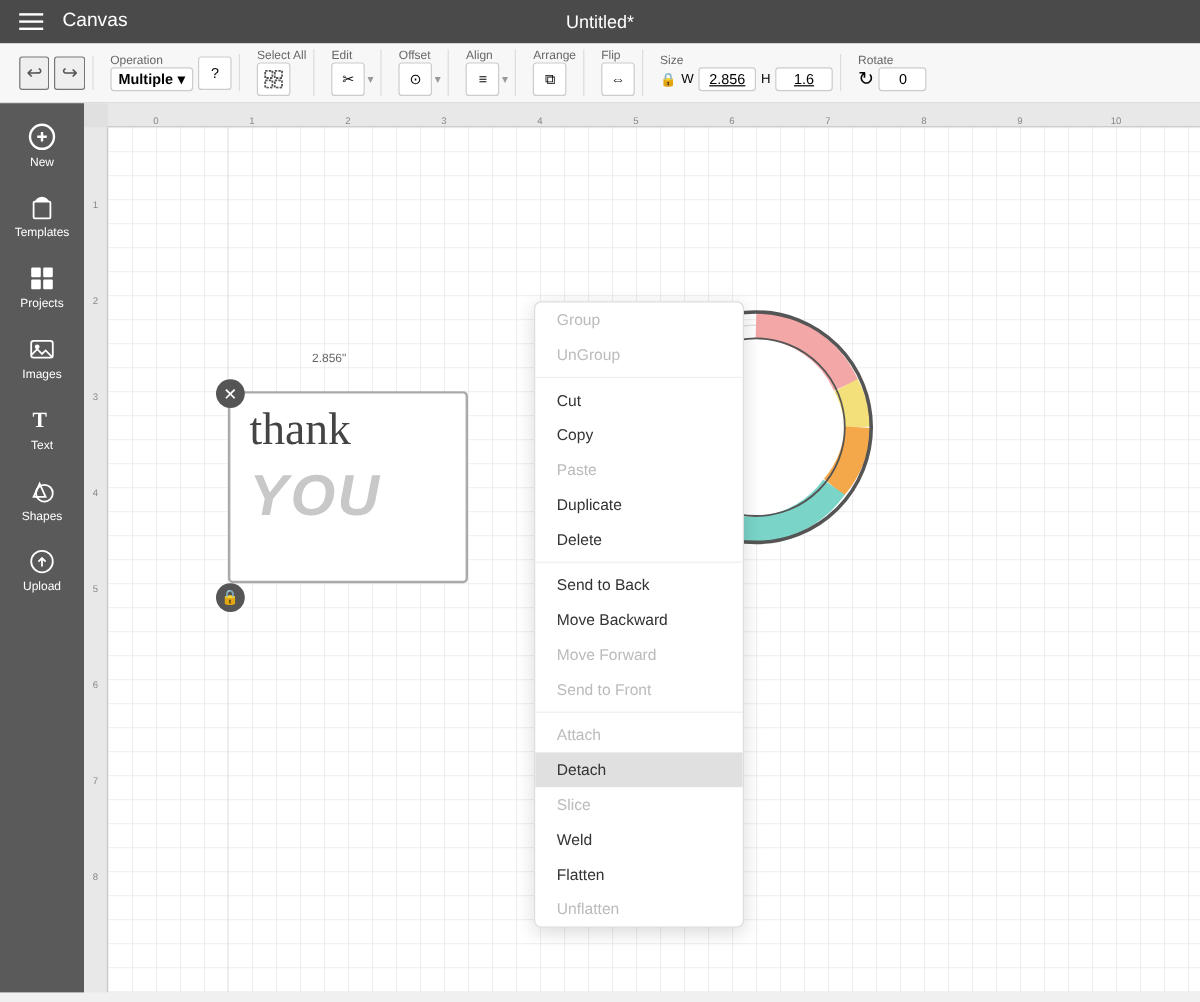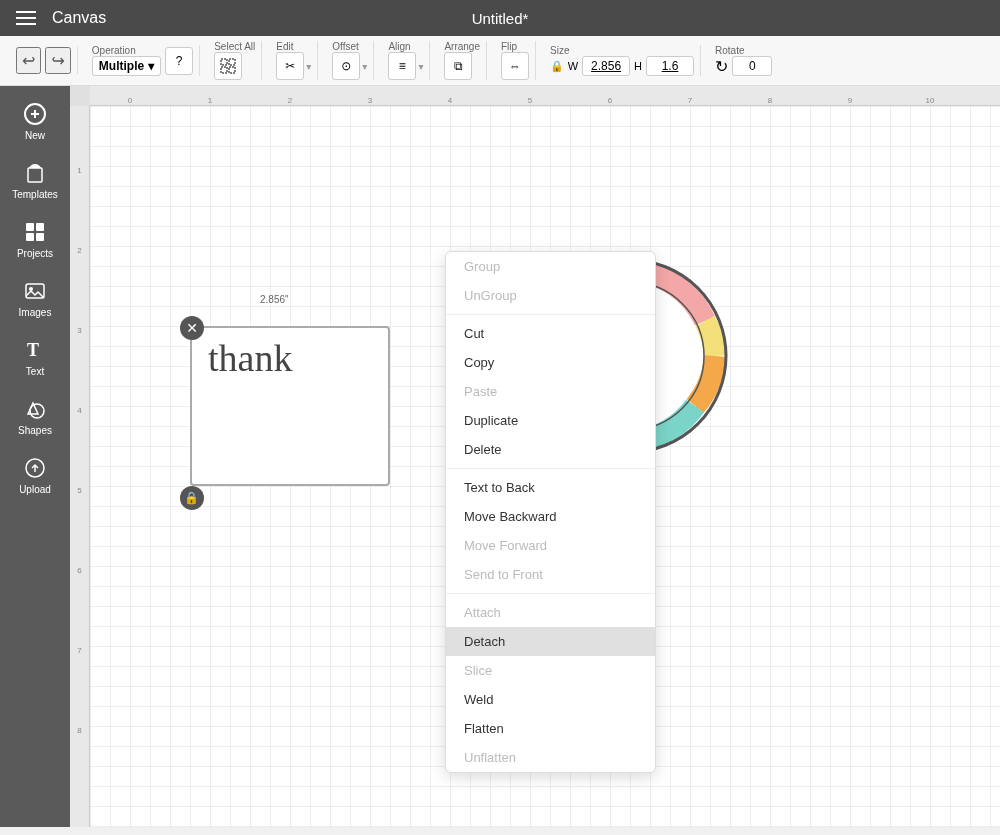--- a/index.html
+++ b/index.html
@@ -97,21 +97,21 @@
 
     
     .circle-element {
       position: absolute; top: 140px; left: 430px;
       width: 220px; height: 220px;
     }
 
     
     .context-menu {
       position: absolute; top: 145px; left: 355px;
-      width: 211px; background: white;
+      width: 175px; background: white;
       border: 1px solid #ddd; border-radius: 6px;
       box-shadow: 0 4px 16px rgba(0,0,0,0.15);
       z-index: 100; overflow: hidden;
     }
     .menu-item {
       padding: 7px 18px; font-size: 13px; cursor: pointer;
       color: #333;
     }
     .menu-item.disabled { color: #bbb; cursor: default; }
     .menu-item.active { background: #e0e0e0; }
@@ -329,20 +329,21 @@
     <div class="grid-canvas">
 
       <div style="position:absolute;top:188px;left:170px;font-size:10px;color:#666;">2.856"</div>
 
       <div class="close-btn">✕</div>
 
       <div class="thank-you-card">
         <div style="font-family:'Brush Script MT',cursive,Georgia,serif;font-size:38px;color:#444;padding:10px 16px;line-height:1.1;">
           <span>thank</span>
         </div>
+        <div style="font-size:48px;font-weight:900;color:#c8c8c8;font-style:italic;padding:0 16px;letter-spacing:2px;line-height:1;">YOU</div>
       </div>
 
       <div class="lock-btn">🔒</div>
 
       <div class="circle-element">
         <svg width="220" height="220" viewBox="0 0 220 220">
 
           <circle cx="110" cy="110" r="85" fill="white" stroke="#ddd" stroke-width="1"></circle>
 
           <path d="M 110 25 A 85 85 0 0 1 185 75" fill="none" stroke="#f4a7a7" stroke-width="22"></path>
@@ -362,21 +363,21 @@
 
         <div class="menu-item disabled">Group</div>
         <div class="menu-item disabled">UnGroup</div>
         <div class="menu-divider"></div>
         <div class="menu-item">Cut</div>
         <div class="menu-item">Copy</div>
         <div class="menu-item disabled">Paste</div>
         <div class="menu-item">Duplicate</div>
         <div class="menu-item">Delete</div>
         <div class="menu-divider"></div>
-        <div class="menu-item">Text to Back</div>
+        <div class="menu-item">Send to Back</div>
         <div class="menu-item">Move Backward</div>
         <div class="menu-item disabled">Move Forward</div>
         <div class="menu-item disabled">Send to Front</div>
         <div class="menu-divider"></div>
         <div class="menu-item disabled">Attach</div>
         <div class="menu-item active">Detach</div>
         <div class="menu-item disabled">Slice</div>
         <div class="menu-item">Weld</div>
         <div class="menu-item">Flatten</div>
         <div class="menu-item disabled">Unflatten</div>

